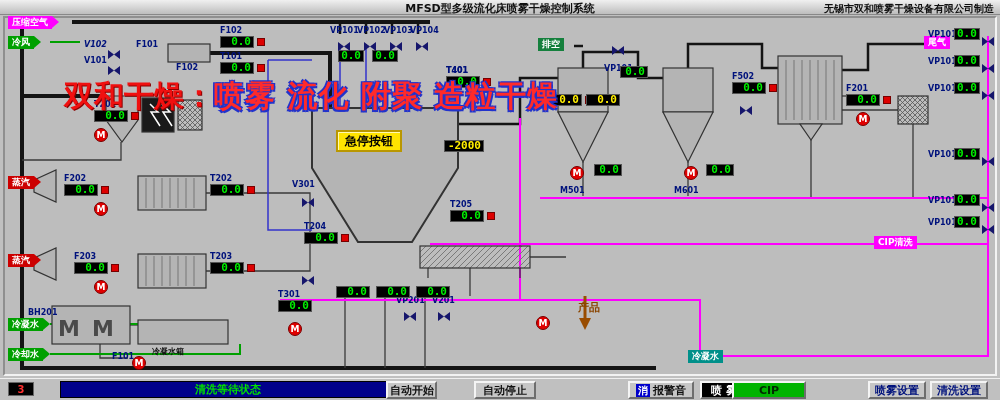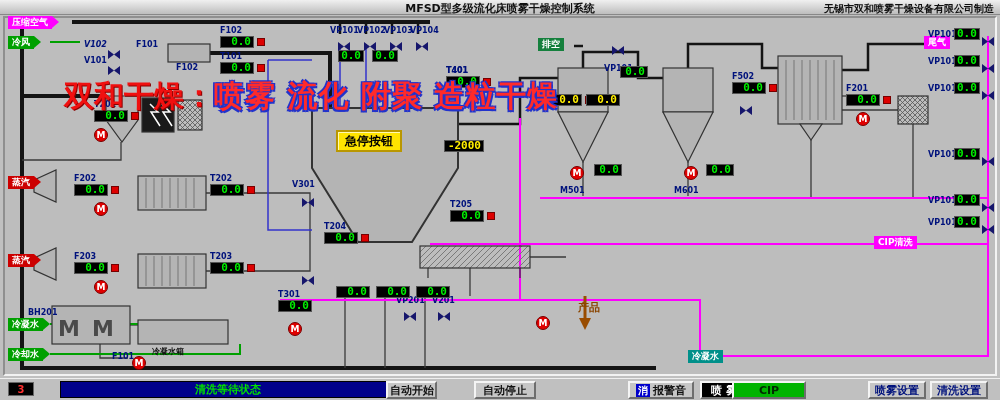--- a/index.html
+++ b/index.html
@@ -209,41 +209,41 @@
       <div class="dbox yellow">0.0</div>
     </div>
     <div class="disp" style="left: 444px; top: 140px;">
       <div class="dbox yellow" style="min-width: 40px;">-2000</div>
     </div>
     <div class="disp" style="left: 94px; top: 110px;">
       <div class="dlabel">T201</div>
       <div class="dbox green">0.0</div>
       <span class="dot"></span>
     </div>
-    <div class="disp" style="left: 74px; top: 184px;">
+    <div class="disp" style="left: 64px; top: 184px;">
       <div class="dlabel">F202</div>
       <div class="dbox green">0.0</div>
       <span class="dot"></span>
     </div>
     <div class="disp" style="left: 210px; top: 184px;">
       <div class="dlabel">T202</div>
       <div class="dbox green">0.0</div>
       <span class="dot"></span>
     </div>
     <div class="disp" style="left: 74px; top: 262px;">
       <div class="dlabel">F203</div>
       <div class="dbox green">0.0</div>
       <span class="dot"></span>
     </div>
     <div class="disp" style="left: 210px; top: 262px;">
       <div class="dlabel">T203</div>
       <div class="dbox green">0.0</div>
       <span class="dot"></span>
     </div>
-    <div class="disp" style="left: 324px; top: 232px;">
+    <div class="disp" style="left: 304px; top: 232px;">
       <div class="dlabel">T204</div>
       <div class="dbox green">0.0</div>
       <span class="dot"></span>
     </div>
     <div class="disp" style="left: 450px; top: 210px;">
       <div class="dlabel">T205</div>
       <div class="dbox green">0.0</div>
       <span class="dot"></span>
     </div>
     <div class="disp" style="left: 278px; top: 300px;">

